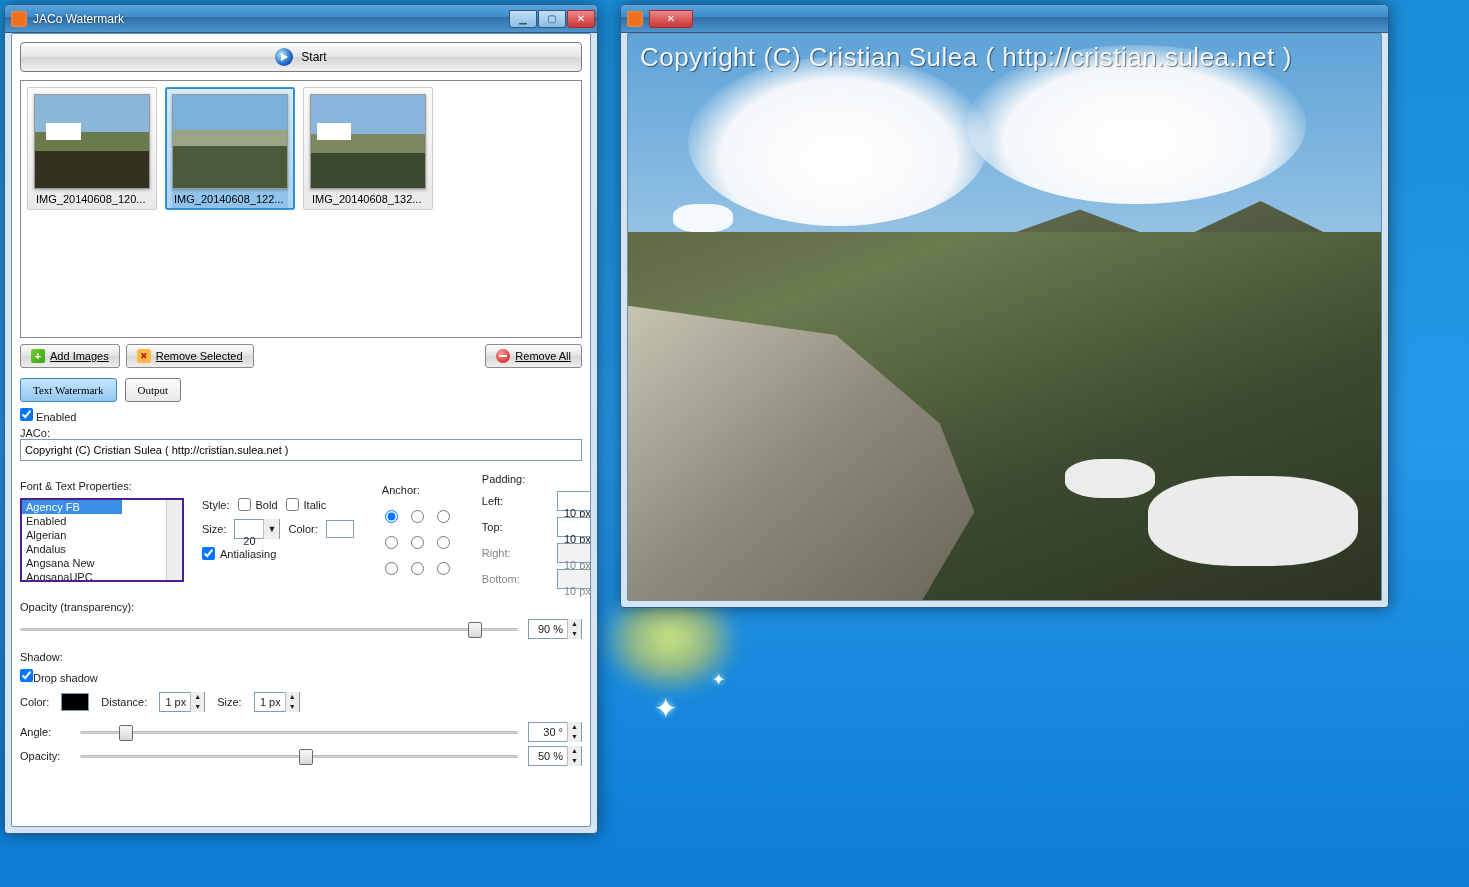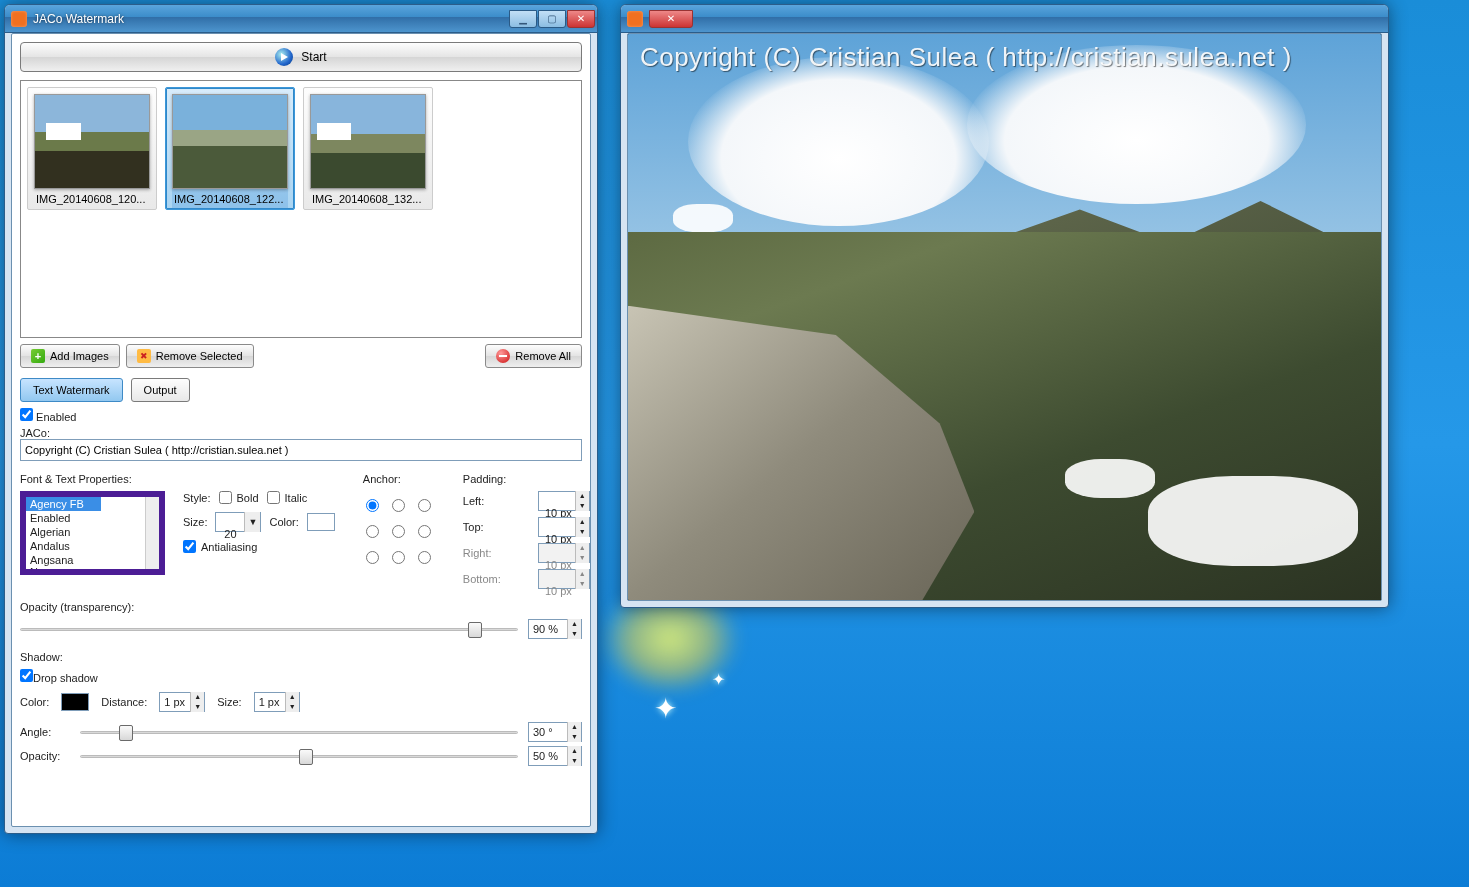--- a/index.html
+++ b/index.html
@@ -92,54 +92,54 @@
 .thumb .pic { width:100%; height:95px; border:1px solid #999; background:#bcd; box-shadow:0 1px 3px rgba(0,0,0,.3); overflow:hidden;}
 .thumb .cap { width:100%; font-size:11px; padding:4px 2px; white-space:nowrap; overflow:hidden; text-overflow:ellipsis;}
 .thumb.selected .cap{background:rgba(60,140,210,.25);}
 .vscroll { width:16px; background:#eee; border-left:1px solid #ccc; }
 
 .row-btns { margin:6px 8px; display:flex; gap:6px; }
 .btn {
   height:24px; padding:0 10px;
   border:1px solid #8a8a8a; border-radius:3px;
   background:linear-gradient(180deg,#fdfdfd,#e4e4e4 49%,#d6d6d6 50%,#efefef);
-  display:inline-flex; align-items:center; font-size:11px; gap:5px;
+  display:inline-flex; align-items:center; font-size:11px; gap:5px;text-decoration:underline;
 }
 .btn .ic{width:14px;height:14px;display:inline-block;}
 .ic-add{background:linear-gradient(135deg,#7c3,#3a1);border-radius:2px;position:relative;}
 .ic-add::after{content:"+";position:absolute;inset:0;color:#fff;font-weight:bold;text-align:center;line-height:14px;font-size:11px;}
 .ic-rem{background:#fb4;border-radius:2px;position:relative;}
 .ic-rem::after{content:"✖";position:absolute;inset:0;color:#c22;text-align:center;line-height:14px;font-size:9px;}
 .ic-del{width:14px;height:14px;border-radius:50%;background:radial-gradient(circle at 35% 30%,#f99,#c11);position:relative;}
 .ic-del::after{content:"";position:absolute;left:3px;top:6px;width:8px;height:2px;background:#fff;}
 .spacer{flex:1;}
 
-.tabrow { margin:10px 8px 0 8px; display:flex; gap:8px;}
+.tabrow { margin:10px 8px 0 8px; display:flex; gap:8px;font-family:Liberation Serif, serif;}
 .tab {
   height:24px; padding:0 12px;
   border:1px solid #7a7a7a; border-radius:3px;
   background:linear-gradient(180deg,#fdfdfd,#e8e8e8);
   display:flex; align-items:center; font-size:11px;
 }
 .tab.active { background:linear-gradient(180deg,#c7e4ff,#92c8f0); border-color:#3e8ac6;}
 
 .pane { margin:6px 8px 8px 8px; font-size:11px; color:#222;}
 .pane label.row{display:block;margin:4px 0;}
 .chk{ display:inline-flex; align-items:center; gap:5px;}
 .chk input{width:13px;height:13px;}
 .text-input {
   width:100%; height:22px; padding:2px 4px;
   border:1px solid #7f9db9; font-size:11px; background:#fff;
 }
 .group-label{margin-top:12px;margin-bottom:6px;}
 
 .props-row{display:flex; gap:18px; align-items:flex-start;}
 .fontlist{
-  width:145px; height:84px;
-  border:6px solid #4c1d95;
+  width:164px; height:84px;
+  border:2px solid #4c1d95;
   overflow:hidden;
   display:flex;
   gap:44px;
 }
 .fontlist ul{flex:1;list-style:none;}
 .fontlist li{padding:1px 4px; font-size:11px;}
 .fontlist li.sel{background:#3a8ee6;color:#fff;}
 .fontlist .vscroll{width:16px;}
 .col2{display:flex;flex-direction:column;gap:8px;}
 .hline{display:flex;align-items:center;gap:8px;}
@@ -158,21 +158,21 @@
 .pad-col .spin{width:52px;justify-content:flex-end;}
 .pad-col .spin .val{min-width:30px;}
 .pad-col .lbl.dis{color:#888;}
 .spin.dis{background:#f2f2f2;color:#888;}
 
 .slider-row{display:flex;align-items:center;gap:10px;margin-top:4px;}
 .slider{flex:1;height:20px;position:relative;}
 .slider .track{position:absolute;left:0;right:0;top:9px;height:3px;background:#d9d9d9;border:1px solid #bbb;border-radius:2px;}
 .slider .thumb{position:absolute;top:3px;width:10px;height:16px;background:linear-gradient(180deg,#fafafa,#d8d8d8);border:1px solid #6a6a6a;border-radius:2px;}
 .mini-spin{display:inline-flex;align-items:center;border:1px solid #7f9db9;height:20px;background:#fff;}
-.mini-spin .val{width:38px;text-align:left;padding:0 4px;font-size:11px;}
+.mini-spin .val{width:38px;text-align:right;padding:0 4px;font-size:11px;}
 .mini-spin .arrows{width:14px;display:flex;flex-direction:column;border-left:1px solid #bbb;}
 .mini-spin .arrows span{height:10px;font-size:7px;text-align:center;line-height:10px;background:#eee;}
 
 .shadow-row{display:flex;align-items:center;gap:12px;flex-wrap:wrap;}
 
 
 #preview-window { left:620px; top:4px; width:769px; height:604px; }
 #preview-body { height: calc(100% - 28px - 6px); background:#000; overflow:hidden; position:relative;}
 .preview-img{position:absolute;inset:0;}
 .sky{position:absolute;left:0;right:0;top:0;height:48%;background:linear-gradient(180deg,#5ea3d8,#a7cde8);}
@@ -263,21 +263,21 @@
     <div class="pane">
       <label class="chk row">
         <input type="checkbox" checked="" style="">
         <span>Enabled</span>
       </label>
 
       <div class="row">JACo:</div>
       <input class="text-input" value="Copyright (C) Cristian Sulea ( http://cristian.sulea.net )" style="">
 
       
-      <div style="display:flex;gap:28px;align-items:flex-start;margin-top:12px;">
+      <div style="display:flex;gap:28px;align-items:center;margin-top:12px;">
         <div style="flex:1;">
           <div class="group-label" style="margin-top:0">Font &amp; Text Properties:</div>
           <div class="props-row">
             <div class="fontlist">
               <ul>
                 <li class="sel">Agency FB</li>
                 <li>Enabled</li>
                 <li>Algerian</li>
                 <li>Andalus</li>
                 <li>Angsana New</li>

